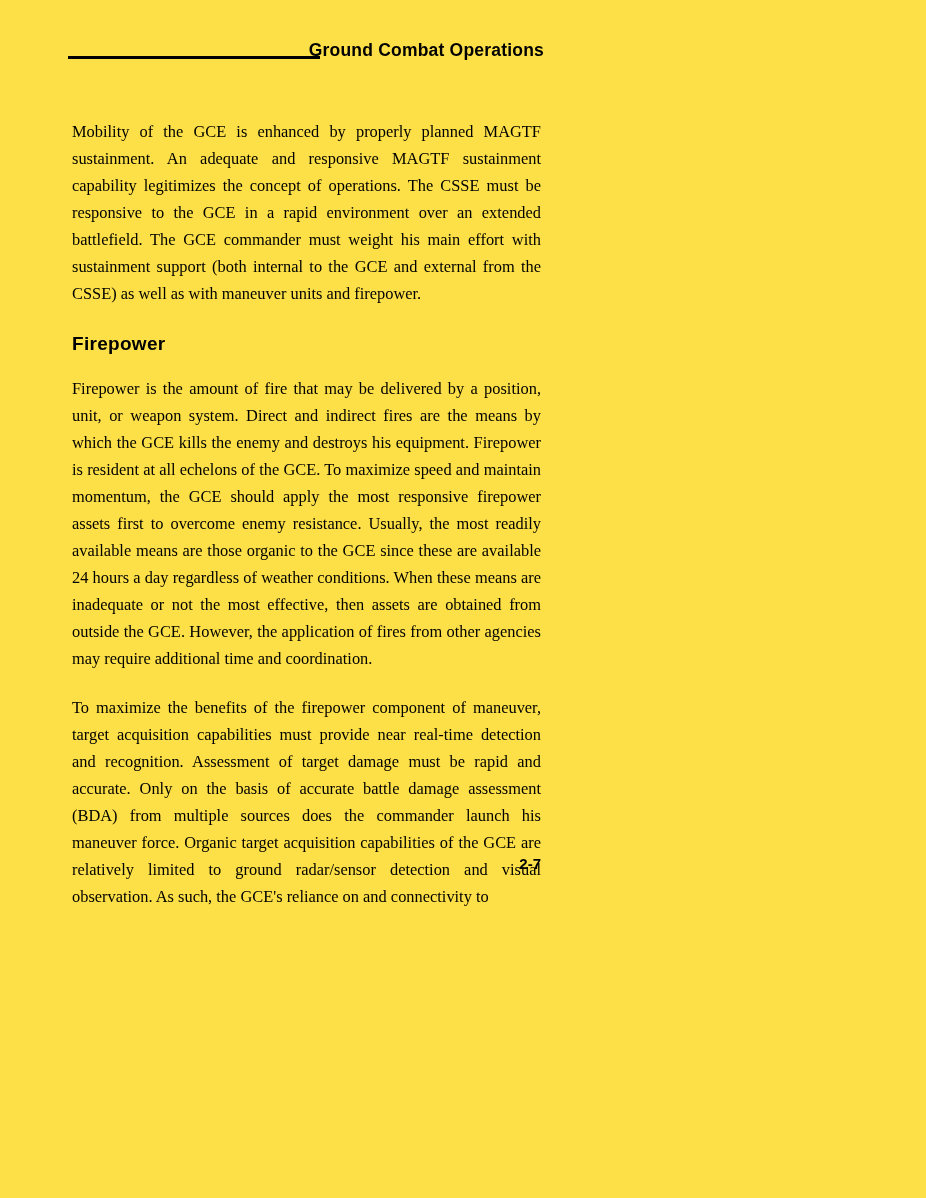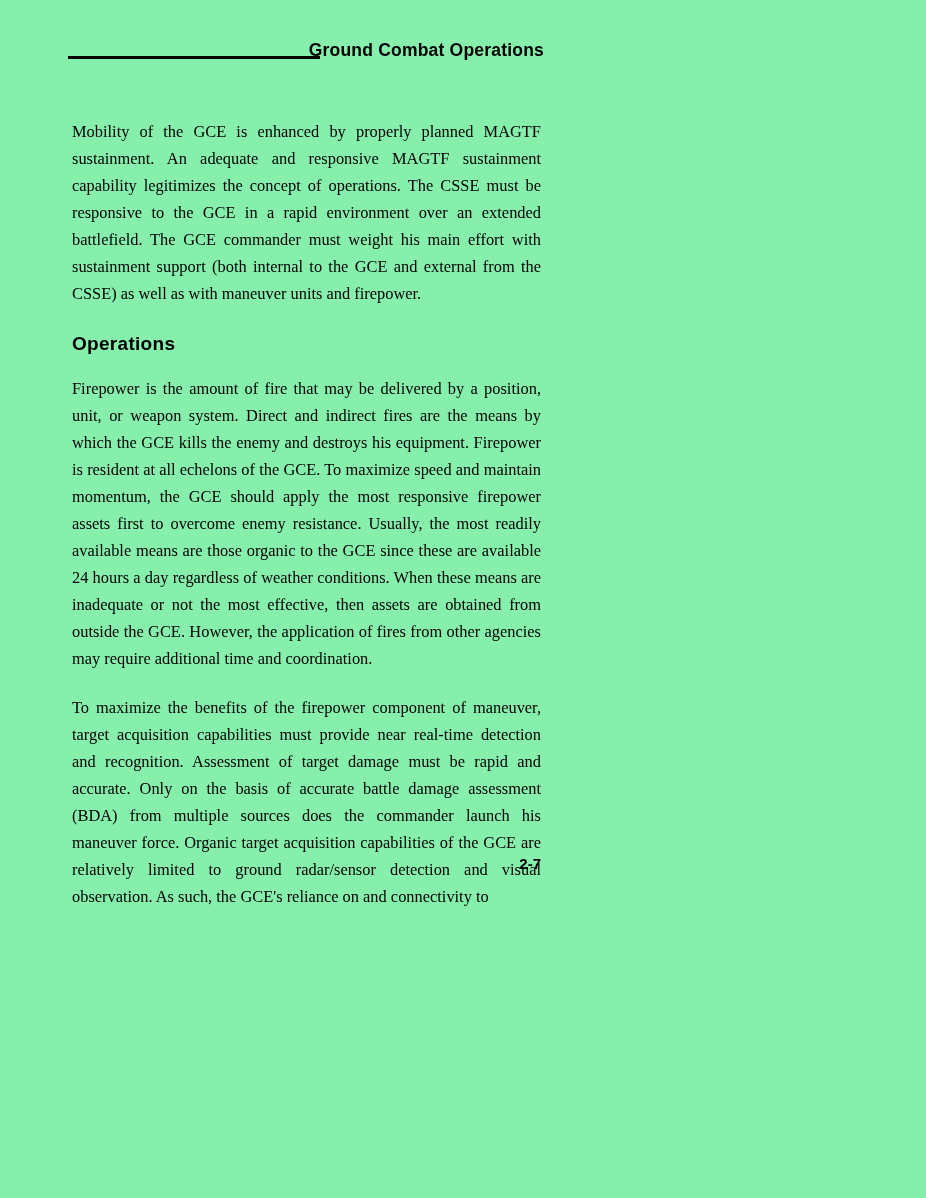--- a/index.html
+++ b/index.html
@@ -14,21 +14,21 @@
     color: #000000;
     position: relative;
     overflow: hidden;
   }
   .page {
     position: absolute;
     top: 0;
     left: 0;
     width: 926px;
     height: 1198px;
-    background: #86efac;
+    background: #fde047;
   }
 
   
   .header {
     position: absolute;
     top: 40px;
     left: 68px;
     width: 476px;
     height: 32px;
   }
@@ -97,21 +97,21 @@
 
   <div class="header">
     <div class="header-rule"></div>
     <div class="header-title">Ground Combat Operations</div>
   </div>
 
   <div class="content">
 
     <p class="body-par">Mobility of the GCE is enhanced by properly planned MAGTF sustainment.  An adequate and responsive MAGTF sustainment capability legitimizes the concept of operations.  The CSSE must be responsive to the GCE in a rapid environment over an extended battlefield.  The GCE commander must weight his main effort with sustainment support (both internal to the GCE and external from the CSSE) as well as with maneuver units and firepower.</p>
 
-    <h2 class="section-heading">Operations</h2>
+    <h2 class="section-heading">Firepower</h2>
 
     <p class="body-par">Firepower is the amount of fire that may be delivered by a position, unit, or weapon system.  Direct and indirect fires are the means by which the GCE kills the enemy and destroys his equipment.  Firepower is resident at all echelons of the GCE.  To maximize speed and maintain momentum, the GCE should apply the most responsive firepower assets first to overcome enemy resistance.  Usually, the most readily available means are those organic to the GCE since these are available 24 hours a day regardless of weather conditions.  When these means are inadequate or not the most effective, then assets are obtained from outside the GCE. However, the application of fires from other agencies may require additional time and coordination.</p>
 
     <p class="body-par last">To maximize the benefits of the firepower component of maneuver, target acquisition capabilities must provide near real-time detection and recognition.  Assessment of target damage must be rapid and accurate.  Only on the basis of accurate battle damage assessment (BDA) from multiple sources does the commander launch his maneuver force.  Organic target acquisition capabilities of the GCE are relatively limited to ground radar/sensor detection and visual observation.  As such, the GCE's reliance on and connectivity to</p>
 
   </div>
 
   <div class="page-number">2-7</div>
 
 </div>

